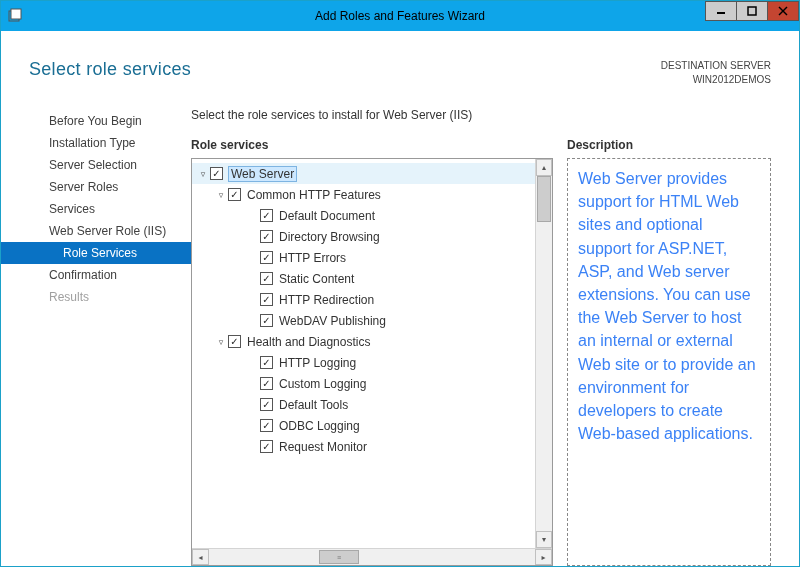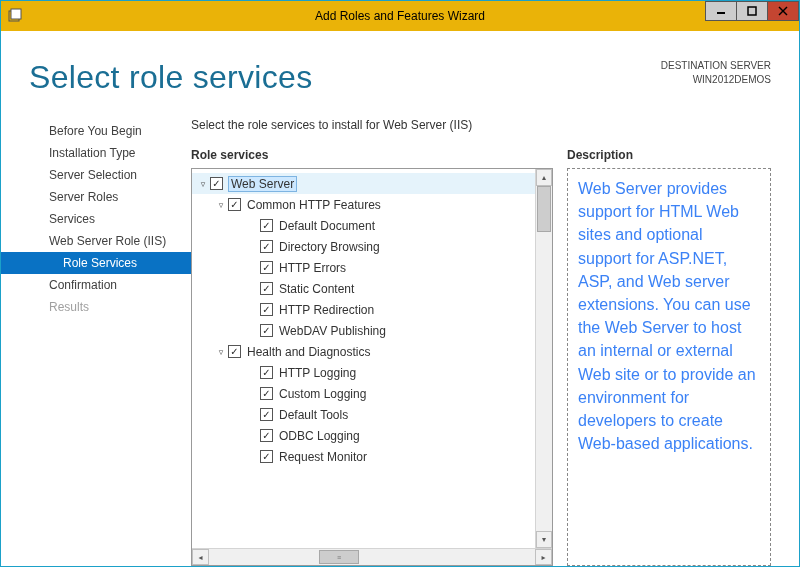--- a/index.html
+++ b/index.html
@@ -7,21 +7,21 @@
     font-family: "Segoe UI", Tahoma, sans-serif;
     font-size: 12px;
     background: #fff;
     width: 800px; height: 567px;
     border: 1px solid #1ba1c9;
     display: flex; flex-direction: column;
     color: #333;
   }
   
   .titlebar {
-    height: 30px; background: #eab308;
+    height: 30px; background: #0ea5e9;
     display: flex; align-items: center;
     position: relative;
     color: #000;
   }
   .titlebar .icon-box {
     width: 28px; display: flex; align-items: center; justify-content: center;
   }
   .titlebar .title {
     position: absolute; left: 0; right: 0; text-align: center;
     font-size: 12px; pointer-events: none;
@@ -40,21 +40,21 @@
   
   .main {
     flex: 1; display: flex; flex-direction: column;
     background: #fff;
   }
   .header-row {
     display: flex; padding: 28px 28px 0 28px;
     justify-content: space-between; align-items: flex-start;
   }
   .page-title {
-    font-size: 32px; font-weight: 200; color: #1a6e94;
+    font-size: 18px; font-weight: 200; color: #1a6e94;
     letter-spacing: 0.3px;
   }
   .dest {
     text-align: right; font-size: 10px; color: #444;
     line-height: 1.35;
   }
   .content {
     flex: 1; display: flex; padding: 22px 28px 0 0;
   }
   

